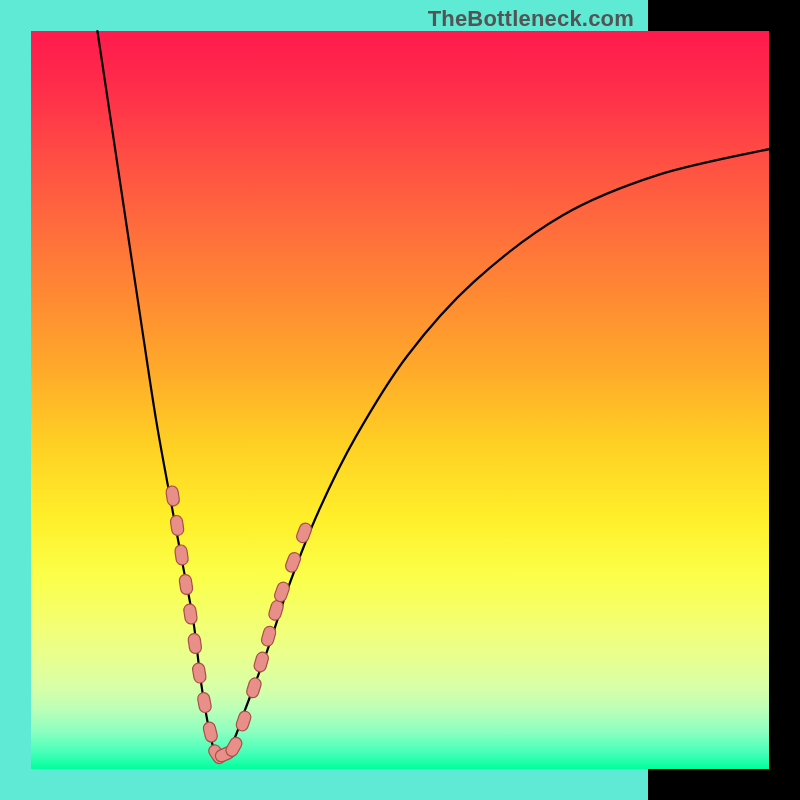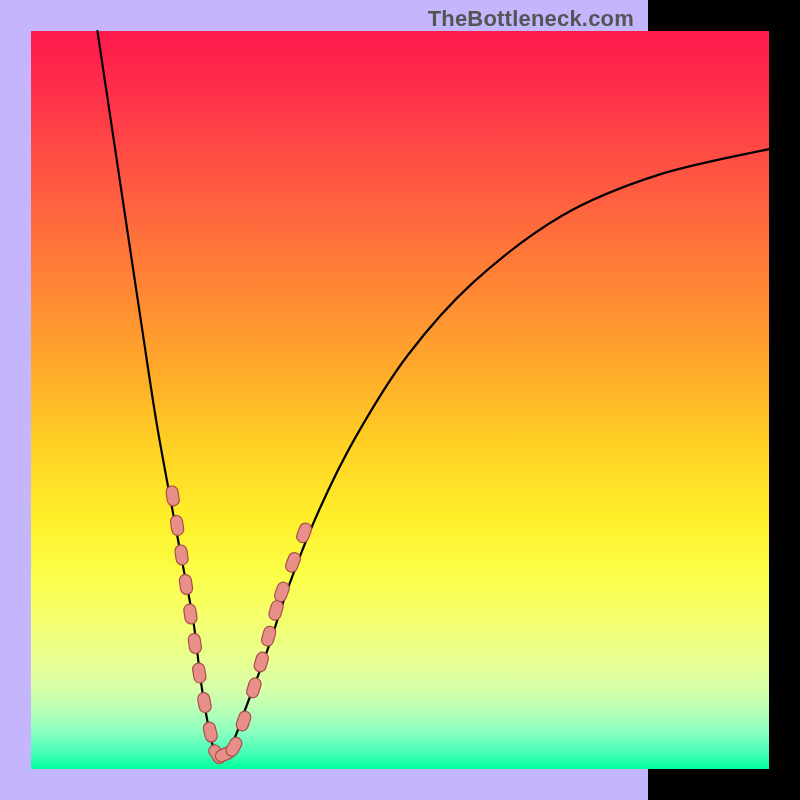--- a/index.html
+++ b/index.html
@@ -1,21 +1,21 @@
 <!DOCTYPE html>
 <html><head>
 <meta charset="utf-8">
 <style>
   * { margin: 0; padding: 0; box-sizing: border-box; }
   html, body { width: 800px; height: 800px; overflow: hidden; background: #000; }
   .frame {
     position: relative;
     width: 648px;
     height: 800px;
-    background: #c4b5fd;
+    background: #5eead4;
   }
   .plot-area {
     position: absolute;
     left: 31px;
     top: 31px;
     width: 738px;
     height: 738px;
     background: linear-gradient(to bottom,
       #ff1a4d 0%,
       #ff2e4a 8%,

